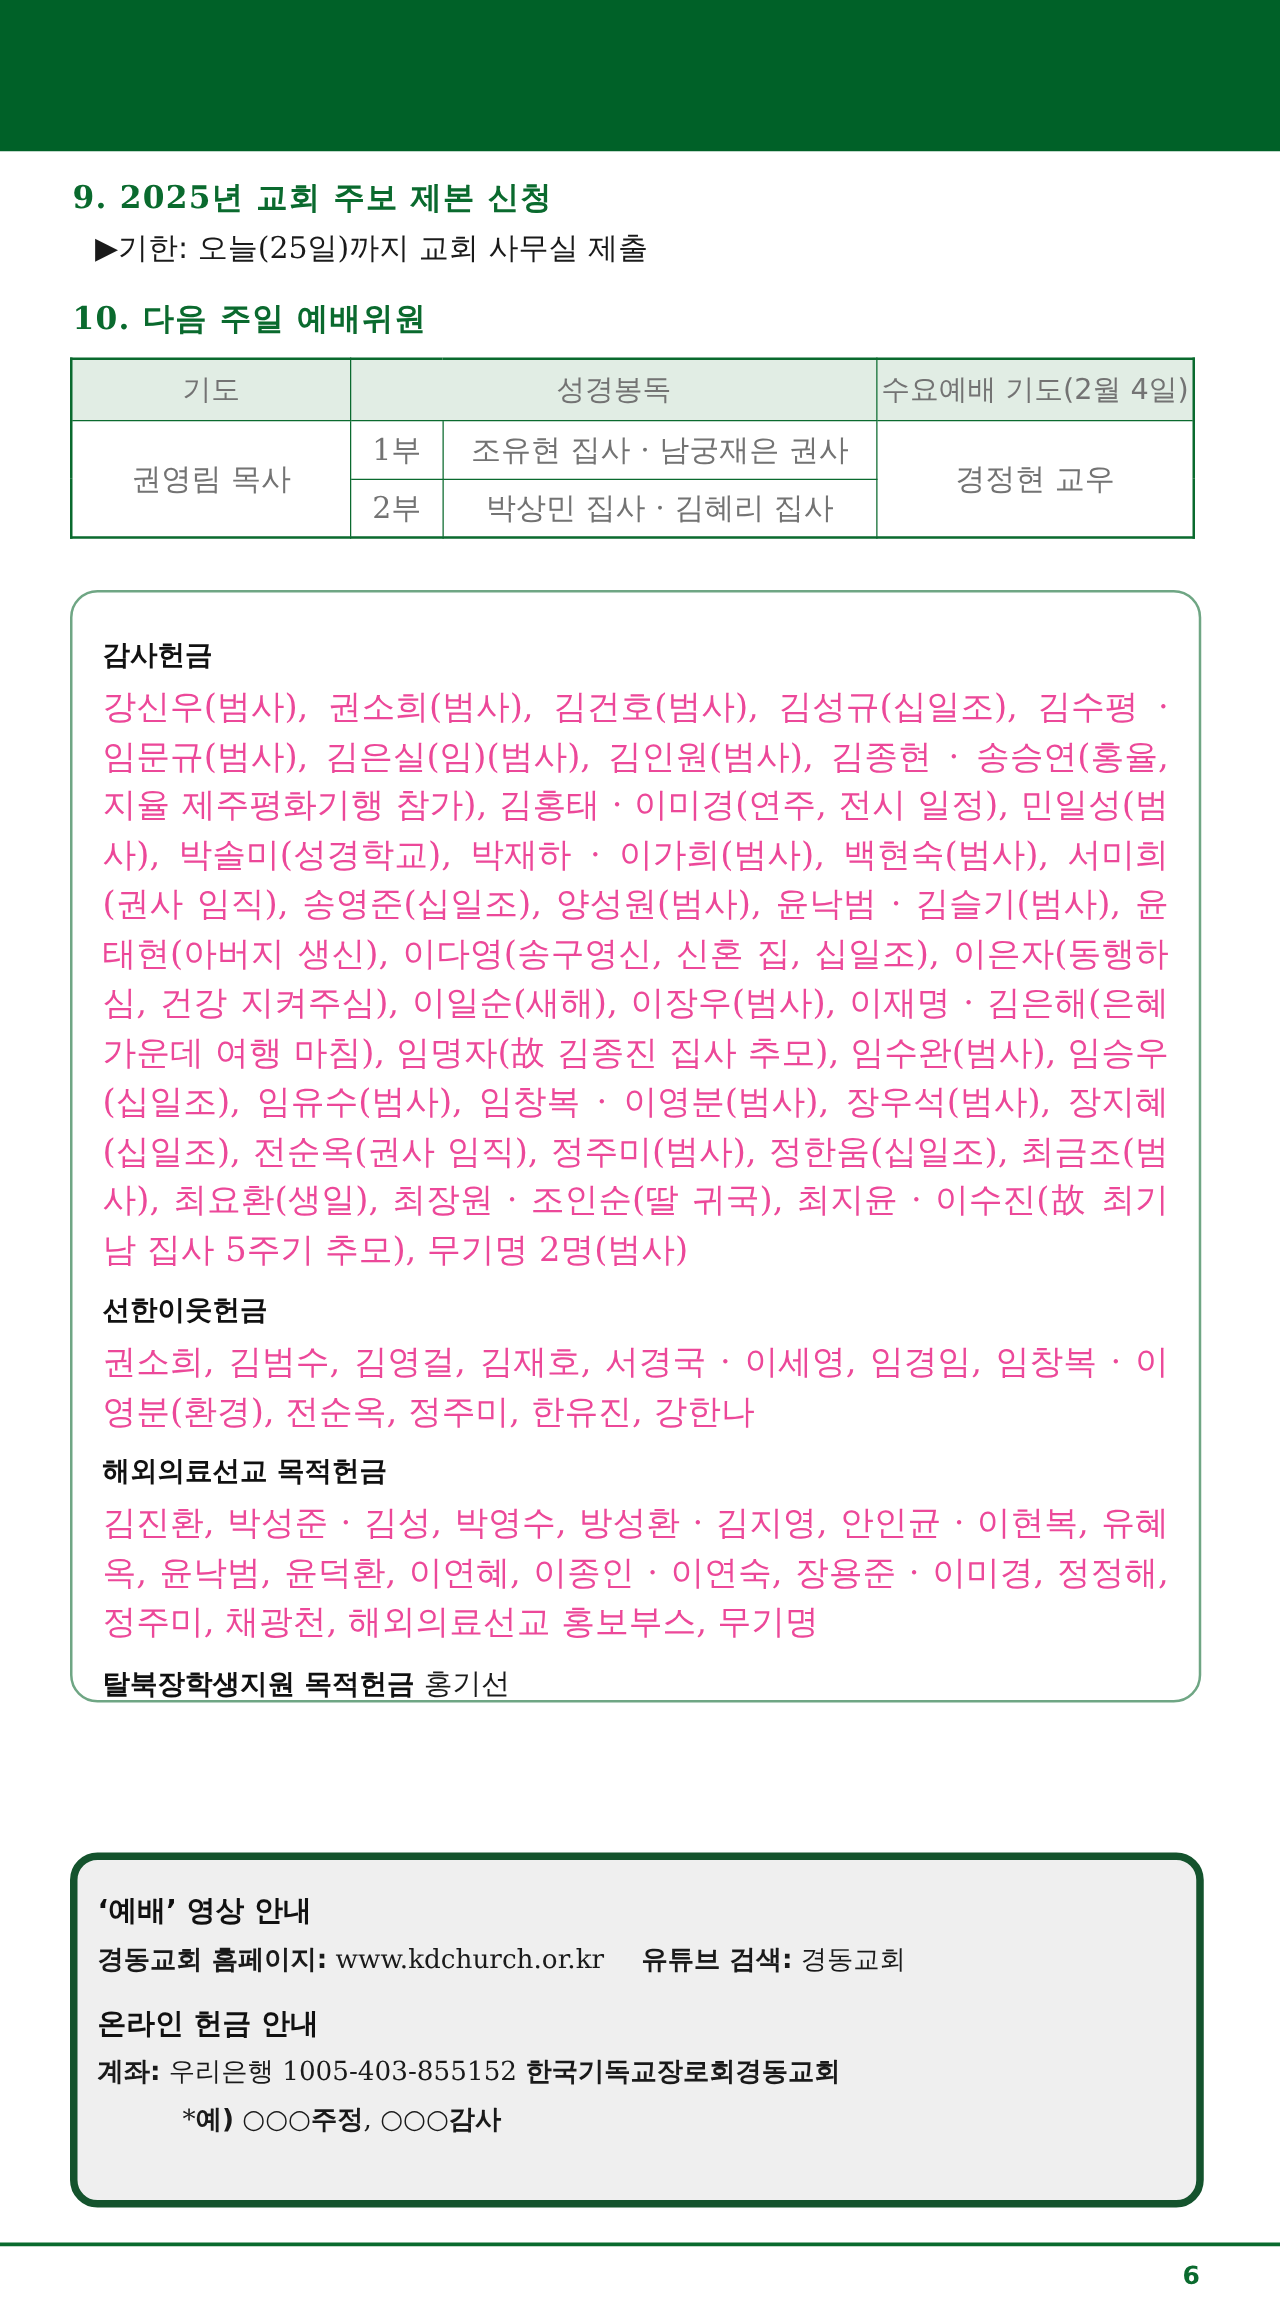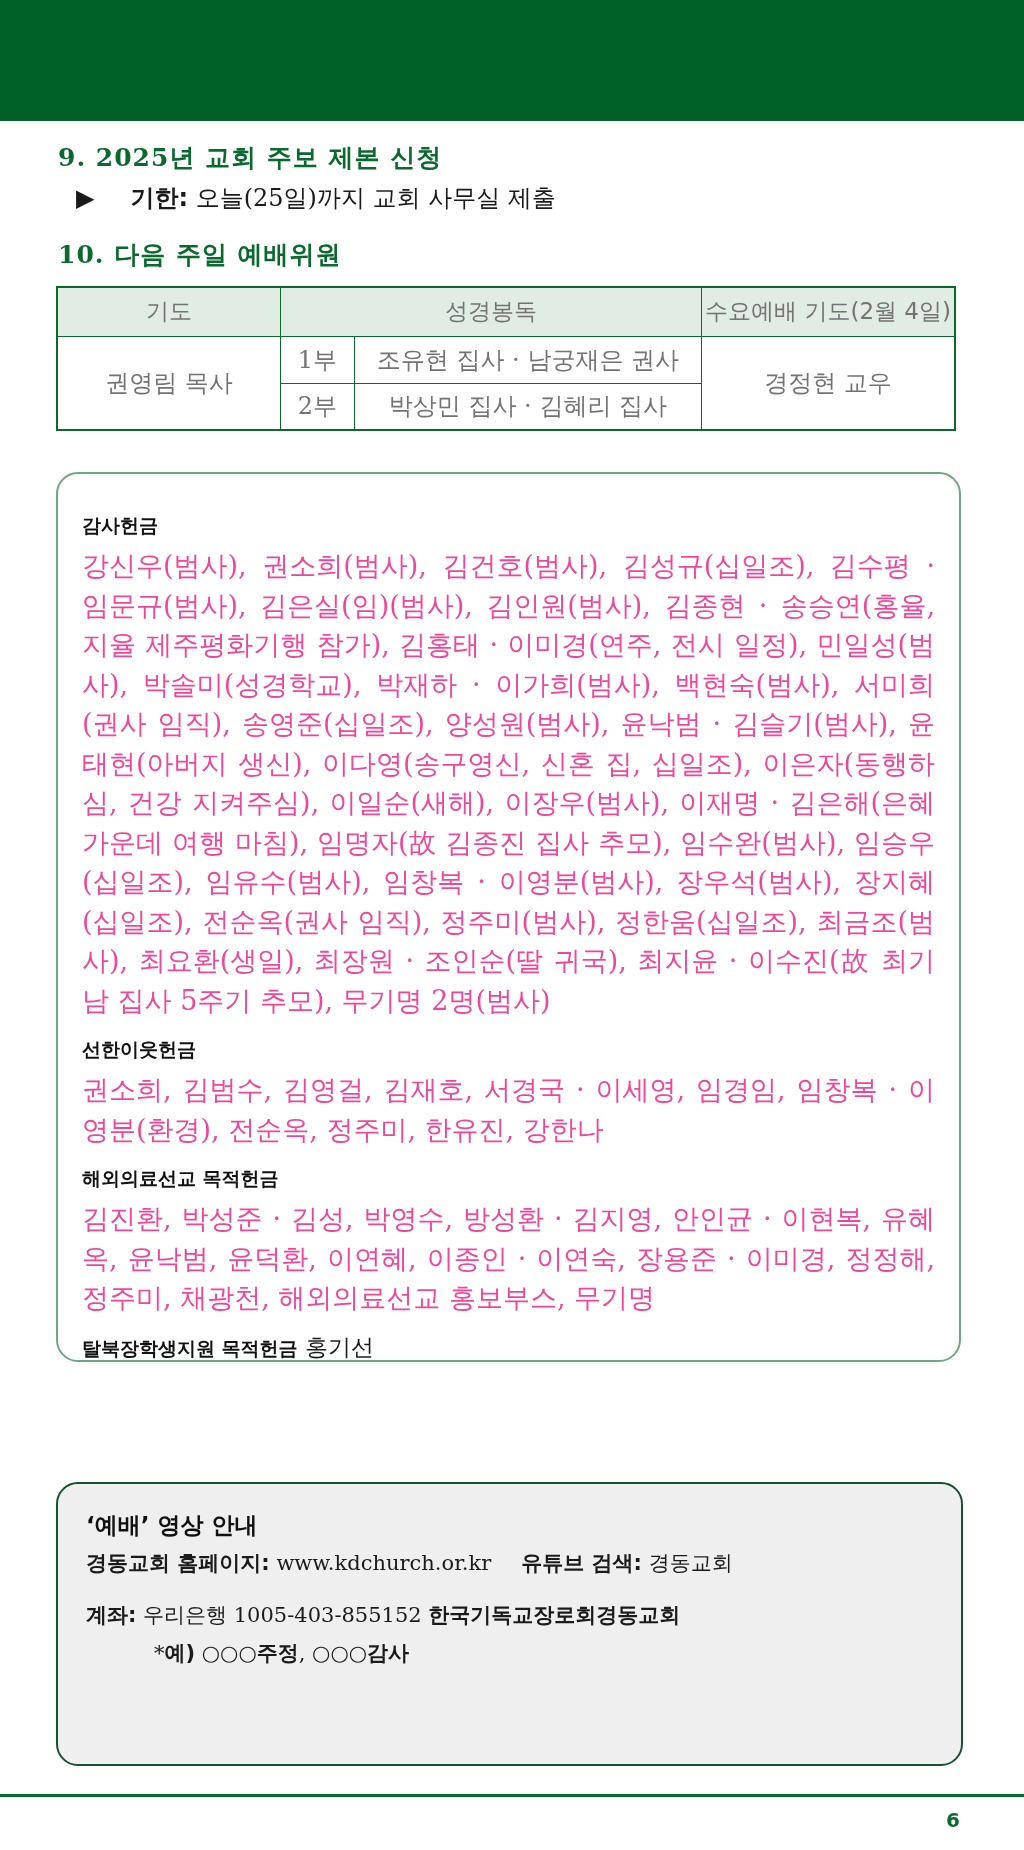--- a/index.html
+++ b/index.html
@@ -6,39 +6,39 @@
     html, body { width: 1024px; height: 1850px; background: #ffffff; }
     body { position: relative; font-family: "DejaVu Serif", "Liberation Serif", serif; color: #1a1a1a; overflow: hidden; }
 
     .top-band { position: absolute; left: 0; top: 0; width: 1024px; height: 121px; background: #006128; }
 
     .sec-title { position: absolute; left: 58px; font-family: "DejaVu Serif", serif; font-weight: bold; color: #0a6a2e; font-size: 25px; letter-spacing: 1px; white-space: nowrap; }
     .sec9-title { top: 141px; }
     .sec10-title { top: 238px; }
 
     .deadline { position: absolute; left: 76px; top: 182px; font-size: 24px; white-space: nowrap; color: #1a1a1a; }
-    .deadline .lbl { font-family: "DejaVu Sans", sans-serif; font-weight: bold; margin-left: 36px; }
+    .deadline .lbl { font-family: "DejaVu Sans", sans-serif; font-weight: normal; }
 
     table.roster { position: absolute; left: 56px; top: 286px; width: 900px; border-collapse: collapse; border: 2px solid #0a6a2e; font-size: 24px; }
     table.roster th, table.roster td { border: 1px solid #0a6a2e; text-align: center; font-weight: normal; color: #737373; }
     table.roster th { background: #e1ede4; height: 49px; font-family: "DejaVu Sans", sans-serif; font-size: 23px; }
     table.roster td { height: 47px; }
     .col-pray { width: 224px; }
     .col-part { width: 74px; }
     .col-names { width: 348px; }
     .col-wed { width: 254px; }
 
     .offer-box { position: absolute; left: 56px; top: 472px; width: 905px; height: 890px; border: 2px solid #6fa684; border-radius: 22px; padding: 30px 24px 0 24px; background: #ffffff; }
-    .cat-title { font-family: "DejaVu Sans", sans-serif; font-weight: bold; font-size: 19px; color: #111; line-height: 42px; }
+    .cat-title { font-family: "DejaVu Sans", sans-serif; font-weight: bold; font-size: 22px; color: #111; line-height: 42px; }
     .cat-body { font-size: 27px; line-height: 39.5px; color: #ec4899; text-align: justify; }
     .cat-block { margin-bottom: 8px; }
     .inline-cat { font-size: 23px; line-height: 42px; margin-top: 4px; }
     .inline-cat .cat-title { display: inline; }
 
-    .info-box { position: absolute; left: 56px; top: 1482px; width: 907px; height: 284px; border: 2px solid #14532d; border-radius: 22px; background: #efefef; padding: 22px 24px 0 28px; }
+    .info-box { position: absolute; left: 56px; top: 1482px; width: 907px; height: 284px; border: 6px solid #14532d; border-radius: 22px; background: #efefef; padding: 22px 24px 0 16px; }
     .info-h { font-family: "DejaVu Sans", sans-serif; font-weight: bold; font-size: 23px; color: #111; line-height: 38px; }
     .info-line { font-size: 21px; line-height: 38px; white-space: nowrap; }
     .info-line .b { font-family: "DejaVu Sans", sans-serif; font-weight: bold; }
     .gap { display: inline-block; width: 30px; }
     .spacer { height: 14px; }
     .indent { padding-left: 68px; }
 
     .footer-rule { position: absolute; left: 0; top: 1794px; width: 1024px; height: 3px; background: #0a6a2e; }
     .page-num { position: absolute; left: 946px; top: 1808px; font-family: "DejaVu Sans", sans-serif; font-weight: bold; font-size: 20px; color: #0a6a2e; }
   </style>
@@ -93,20 +93,21 @@
     <span class="cat-title">탈북장학생지원 목적헌금</span><span> 홍기선</span>
   </div>
 </div>
 
 <div class="info-box">
   <div class="info-h">‘예배’ 영상 안내</div>
   <div class="info-line">
     <span class="b">경동교회 홈페이지:</span><span> www.kdchurch.or.kr</span><span class="gap"></span><span class="b">유튜브 검색:</span><span> 경동교회</span>
   </div>
   <div class="spacer"></div>
+  <div class="info-h">온라인 헌금 안내</div>
   <div class="info-line">
     <span class="b">계좌:</span><span> 우리은행 1005-403-855152 </span><span class="b">한국기독교장로회경동교회</span>
   </div>
   <div class="info-line indent">
     <span>*</span><span class="b">예)</span><span> ○○○</span><span class="b">주정</span><span>, ○○○</span><span class="b">감사</span>
   </div>
 </div>
 
 <div class="footer-rule"></div>
 <div class="page-num">6</div>

